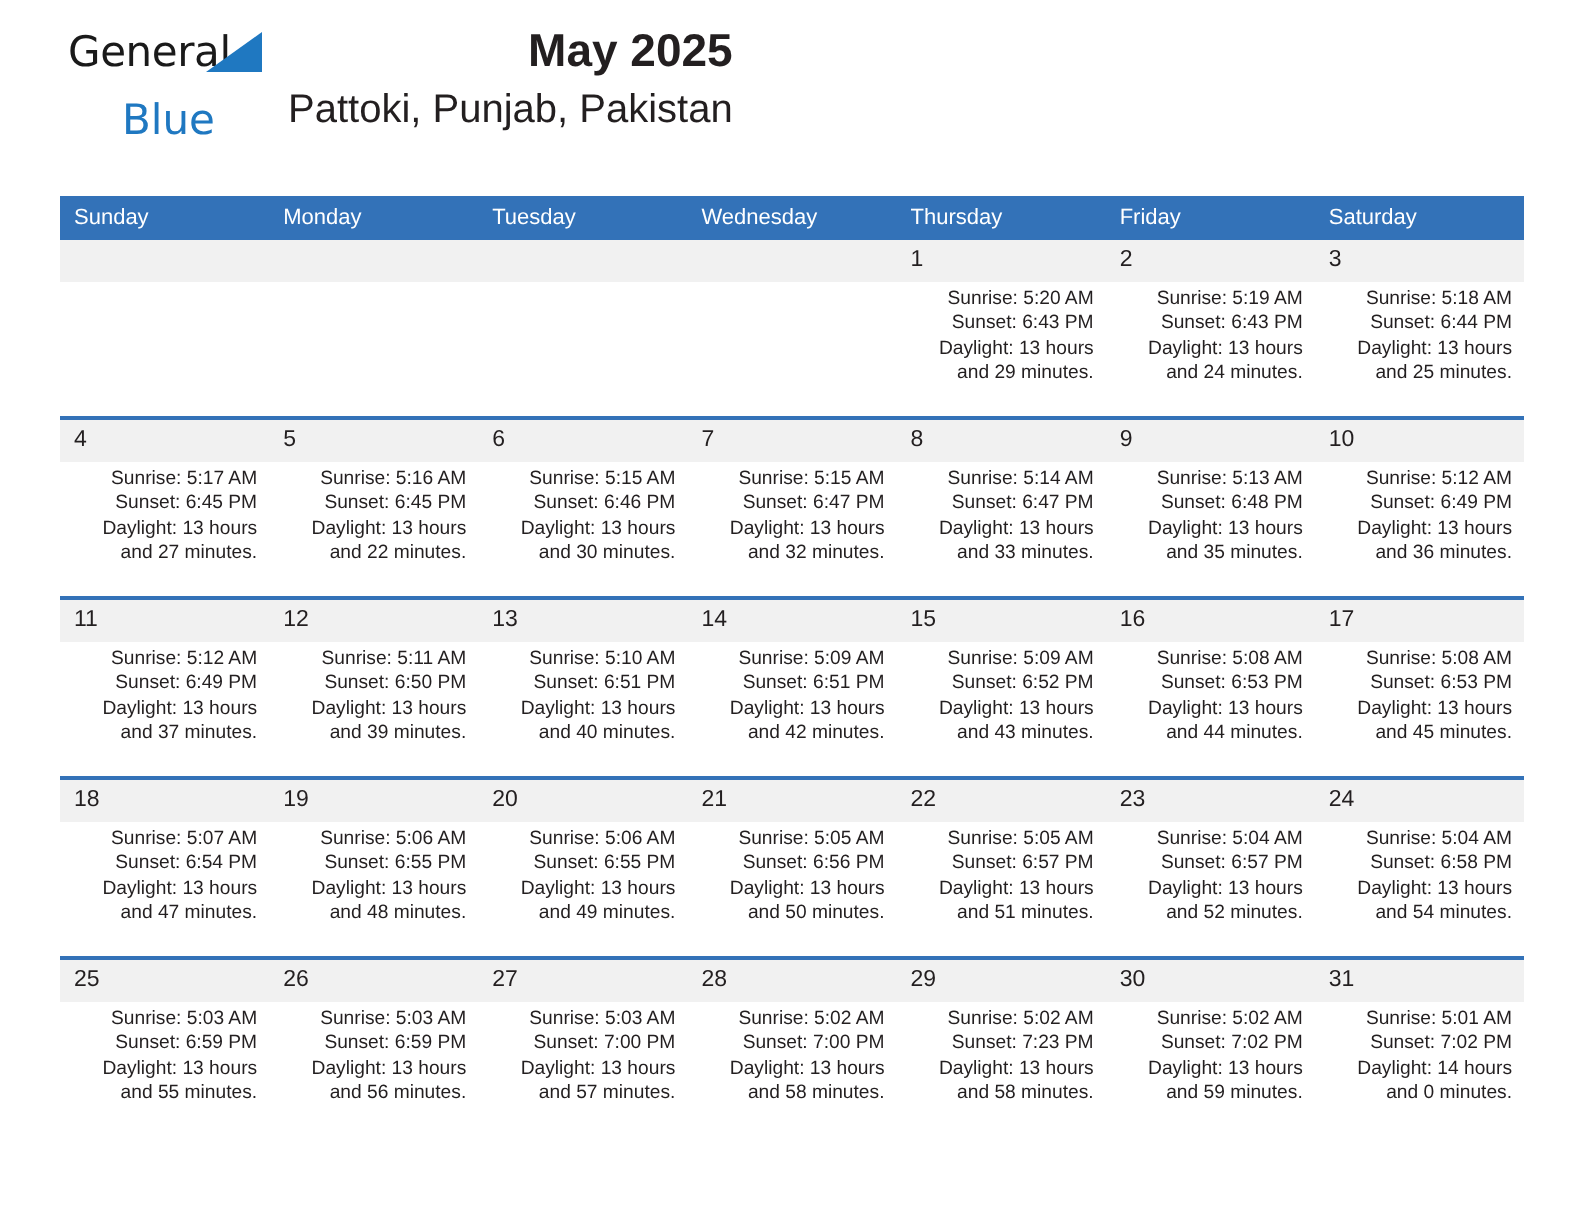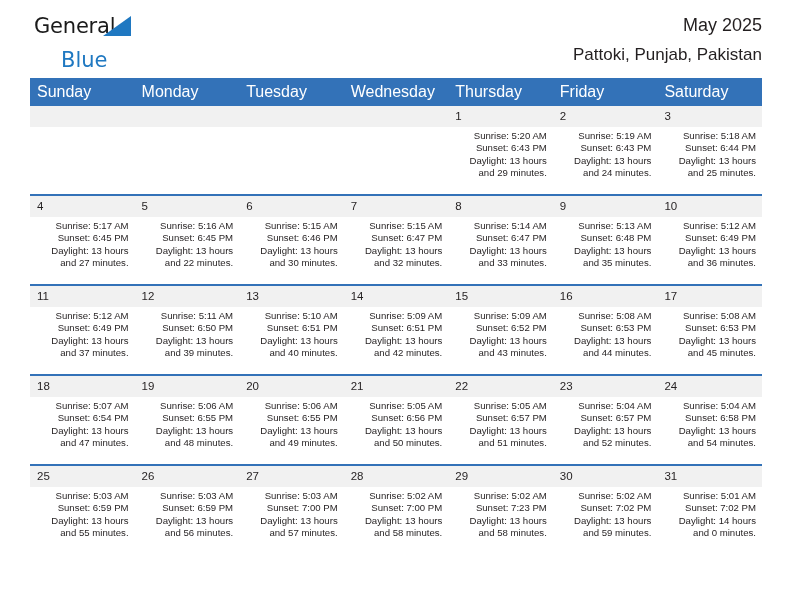--- a/index.html
+++ b/index.html
@@ -18,24 +18,24 @@
     position: relative;
     width: 792px;
     height: 612px;
     box-sizing: border-box;
     padding: 0 30px;
   }
 
   
   .masthead {
     position: relative;
-    height: 78px;
+    height: 98px;
     display: flex;
     align-items: flex-start;
-    justify-content: space-between;
+    justify-content: flex-start;
   }
   .logo {
     position: relative;
     margin-top: 14px;
     margin-left: 4px;
     width: 110px;
     height: 44px;
   }
   .logo-general {
     position: absolute;
@@ -63,45 +63,45 @@
     font-size: 21px;
     color: #1f78c1;
     font-family: "DejaVu Sans", sans-serif;
     font-weight: 400;
   }
   .title-block {
     text-align: right;
     margin-top: 8px;
   }
   .cal-title {
-    font-size: 18px;
-    font-weight: 400;
+    font-size: 23px;
+    font-weight: 700;
     color: #231f20;
     line-height: 34px;
     white-space: nowrap;
   }
   .cal-subtitle {
-    font-size: 17px;
+    font-size: 20px;
     font-weight: 400;
     color: #231f20;
     line-height: 22px;
     margin-top: 2px;
     white-space: nowrap;
   }
 
   
   .calendar {
     width: 732px;
     border-collapse: collapse;
     table-layout: fixed;
   }
   .calendar th {
     background: #3372b8;
     color: #ffffff;
-    font-size: 16px;
+    font-size: 11px;
     font-weight: 400;
     text-align: left;
     padding: 5px 0 5px 7px;
     height: 12px;
     border: none;
   }
   .calendar td {
     vertical-align: top;
     padding: 0;
     border: none;

